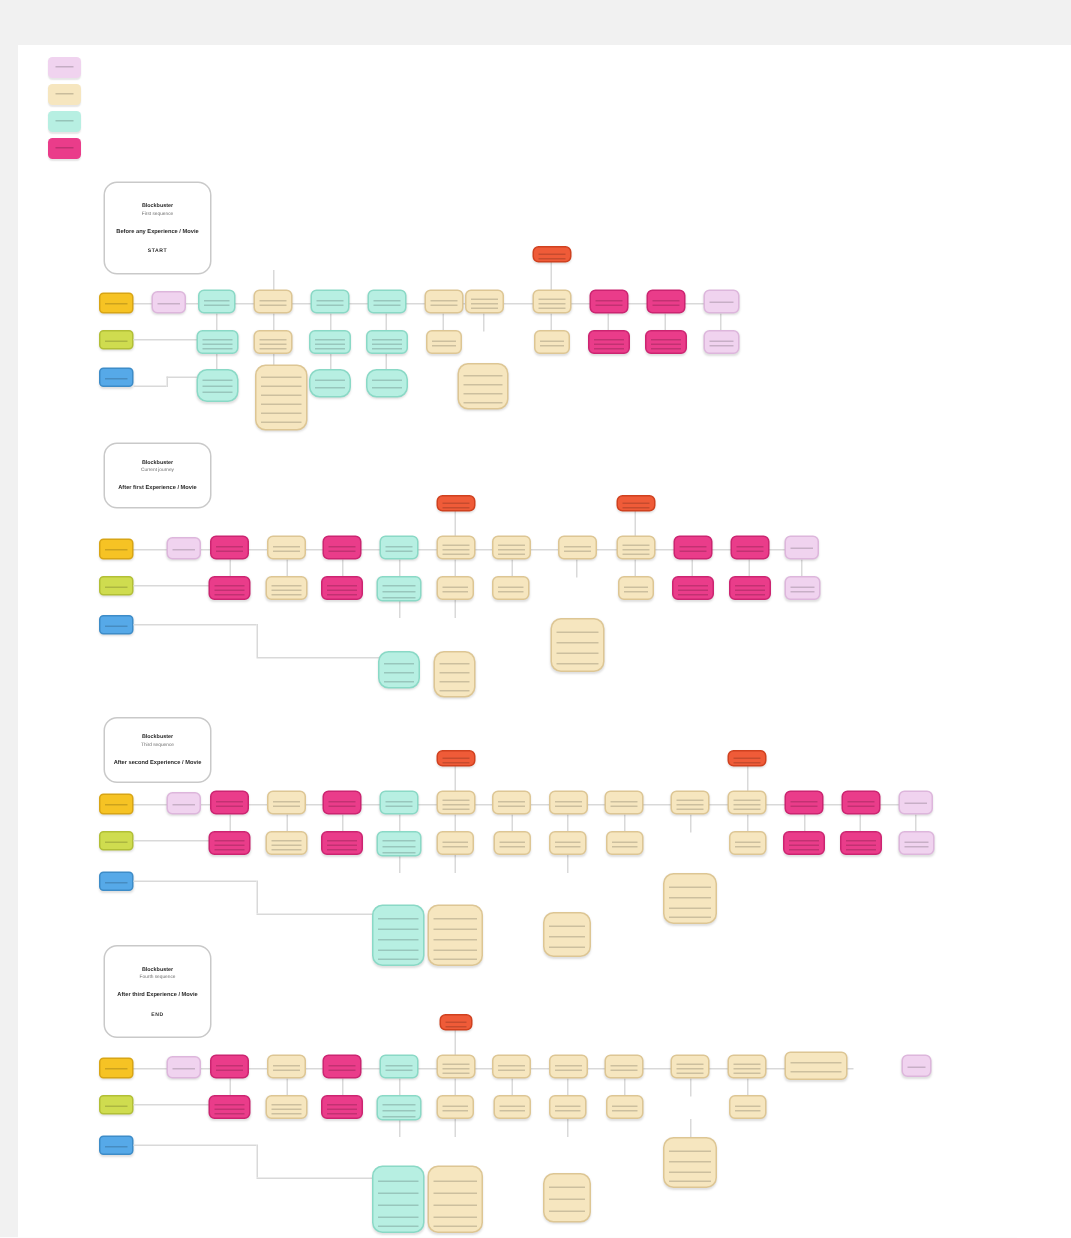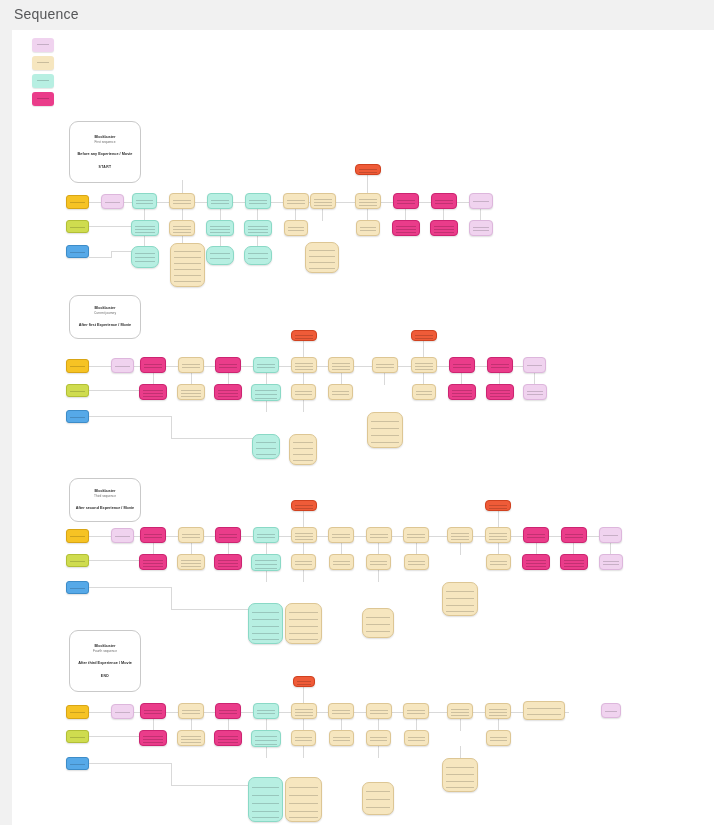--- a/index.html
+++ b/index.html
@@ -81,23 +81,20 @@
   .c-mint   {background:#b7efe2;border-color:#8ad9c6;}
   .c-tan    {background:#f6e6bf;border-color:#ddc694;}
   .c-pink   {background:#ea3c8a;border-color:#cc2471;}
   .c-red    {background:#ef5b38;border-color:#d0411f;}
 </style>
 </head>
 <body>
 
 <div class="app">
 
-  <div class="header">
-    <div class="header-title">Sequence</div>
-  </div>
 
   <div class="canvas">
 
     <div class="legend">
       <div class="legend-chip c-lav"></div>
       <div class="legend-chip c-tan"></div>
       <div class="legend-chip c-mint"></div>
       <div class="legend-chip c-pink"></div>
     </div>
 

